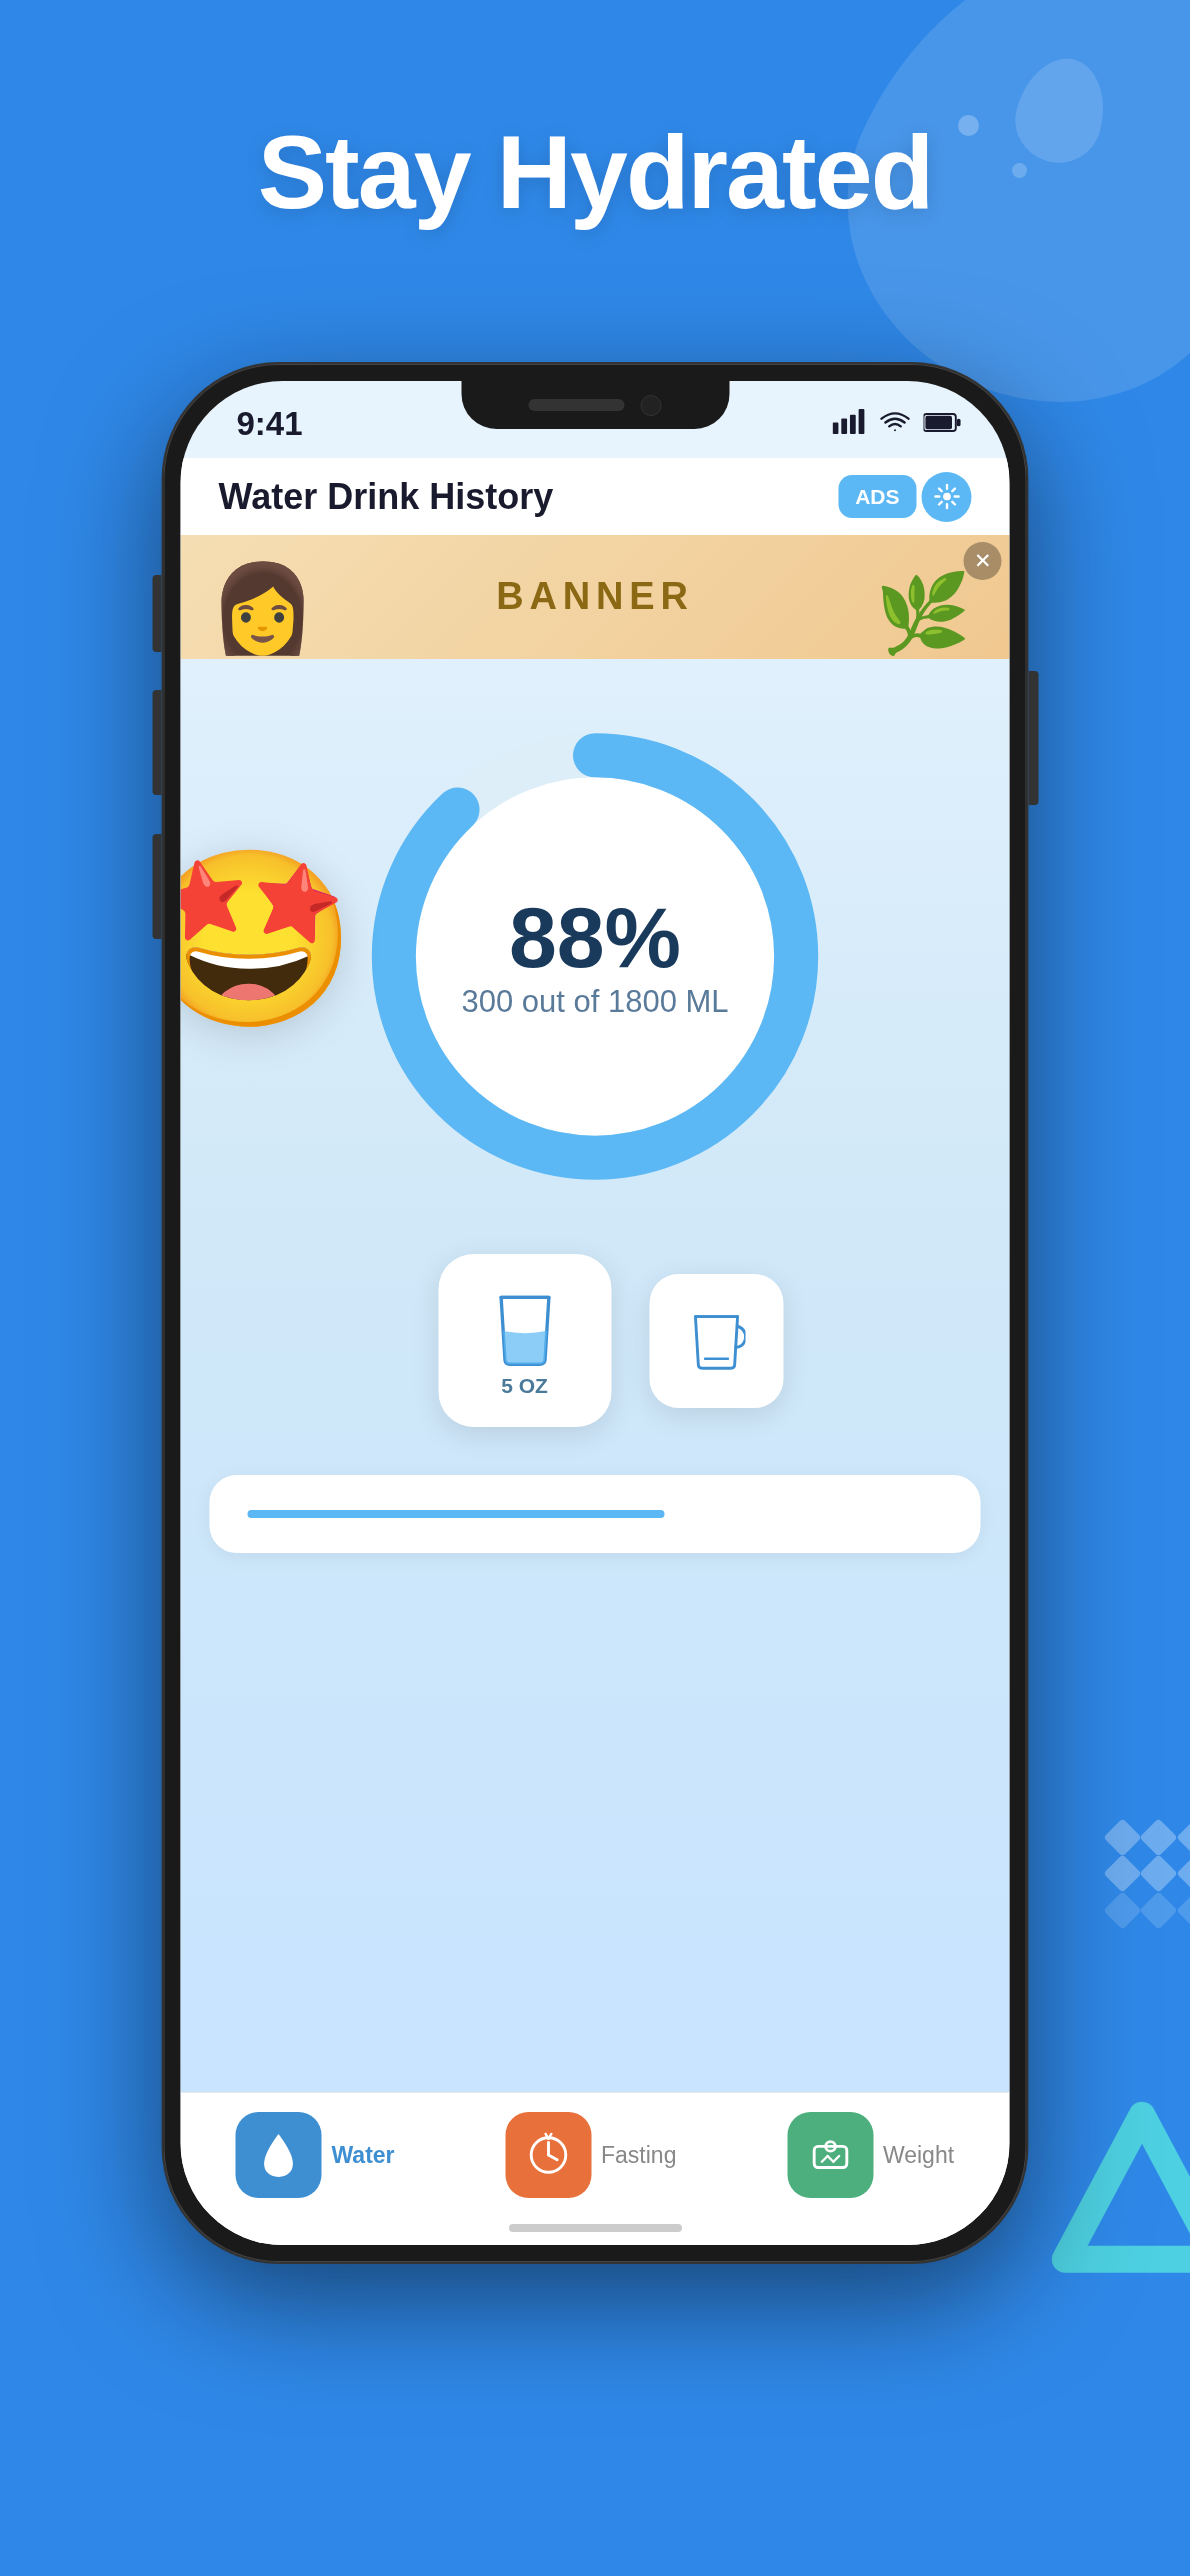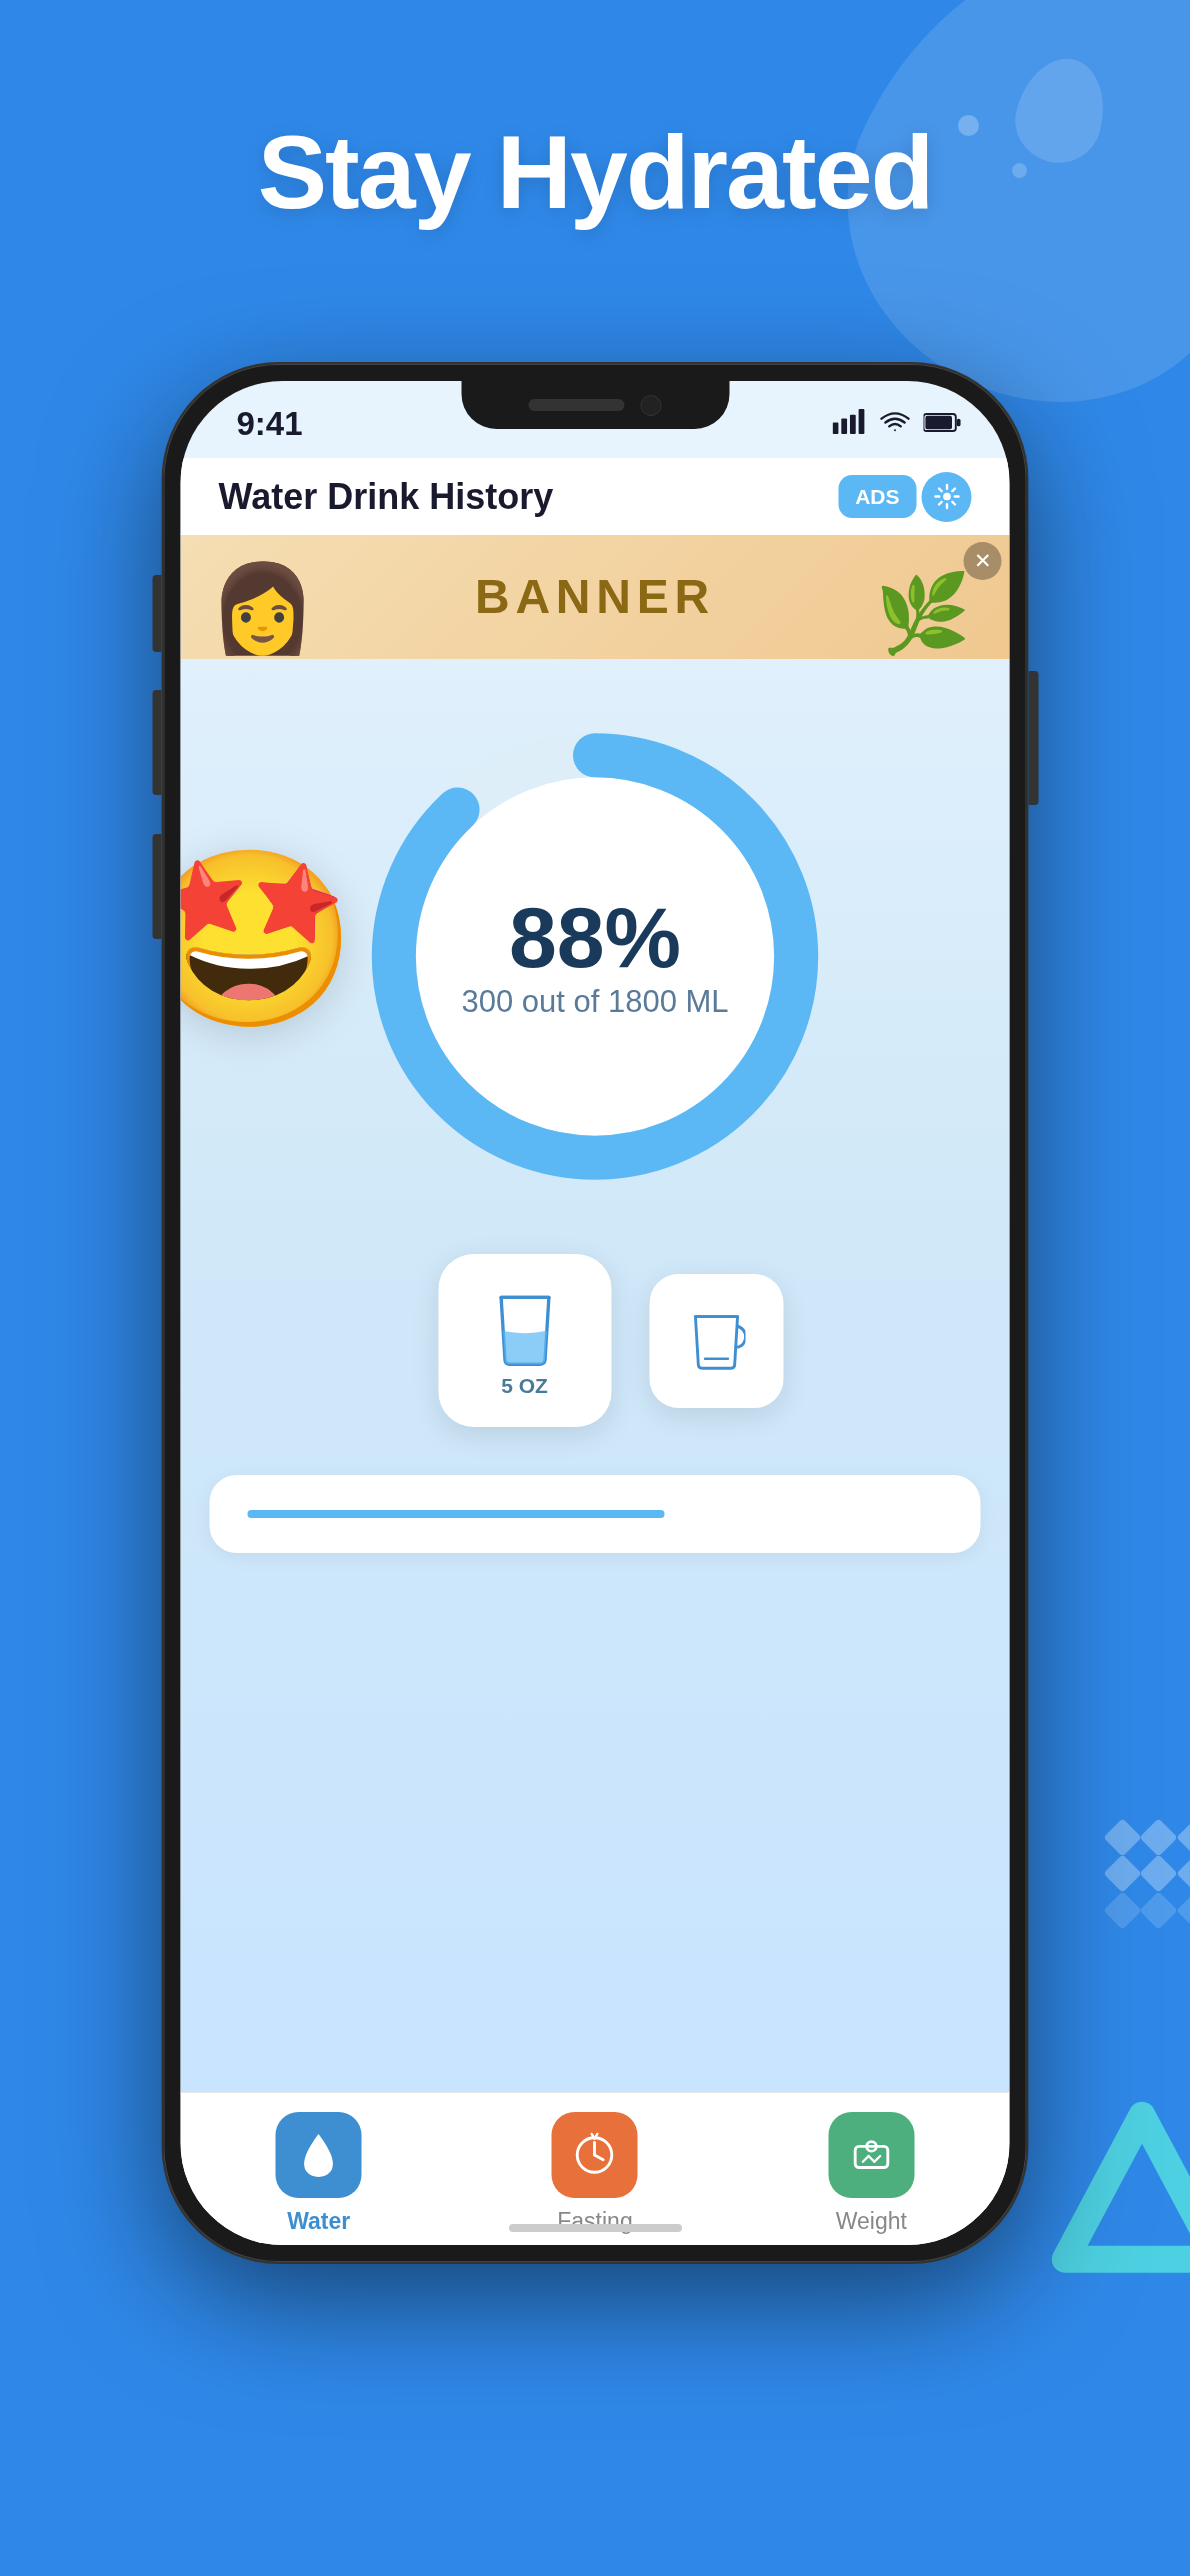--- a/index.html
+++ b/index.html
@@ -226,21 +226,21 @@
       right: 0;
       height: 125px;
       background: linear-gradient(135deg, #f5deb3, #f0c890);
       display: flex;
       align-items: center;
       justify-content: center;
       overflow: hidden;
       z-index: 7;
     }
     .banner-text {
-      font-size: 48px;
+      font-size: 38px;
       font-weight: 800;
       color: #8B6914;
       letter-spacing: 5.8px;
     }
     .banner-close {
       position: absolute;
       top: 7.7px;
       right: 7.7px;
       width: 38px;
       height: 38px;
@@ -385,21 +385,20 @@
       height: 153px;
       background: white;
       border-top: 1px solid #e8e8e8;
       display: flex;
       align-items: flex-start;
       justify-content: space-around;
       padding-top: 19px;
     }
     .tab-item {
       display: flex;
-      flex-direction: column;
       align-items: center;
       gap: 9.6px;
       min-width: 115px;
     }
     .tab-icon-wrap {
       width: 86px;
       height: 86px;
       border-radius: 23px;
       display: flex;
       align-items: center;

